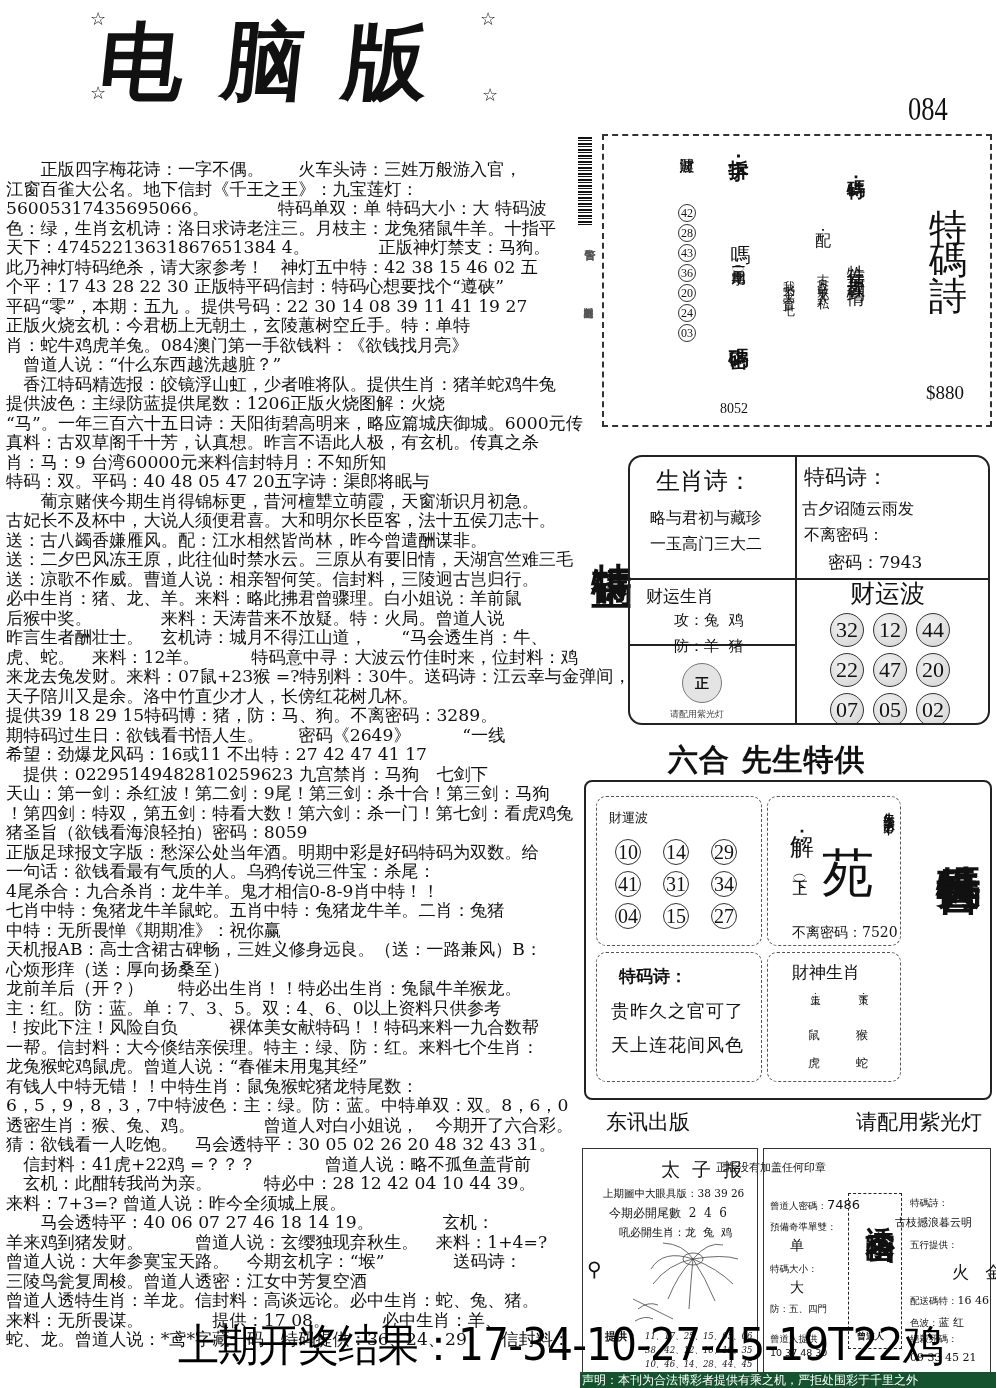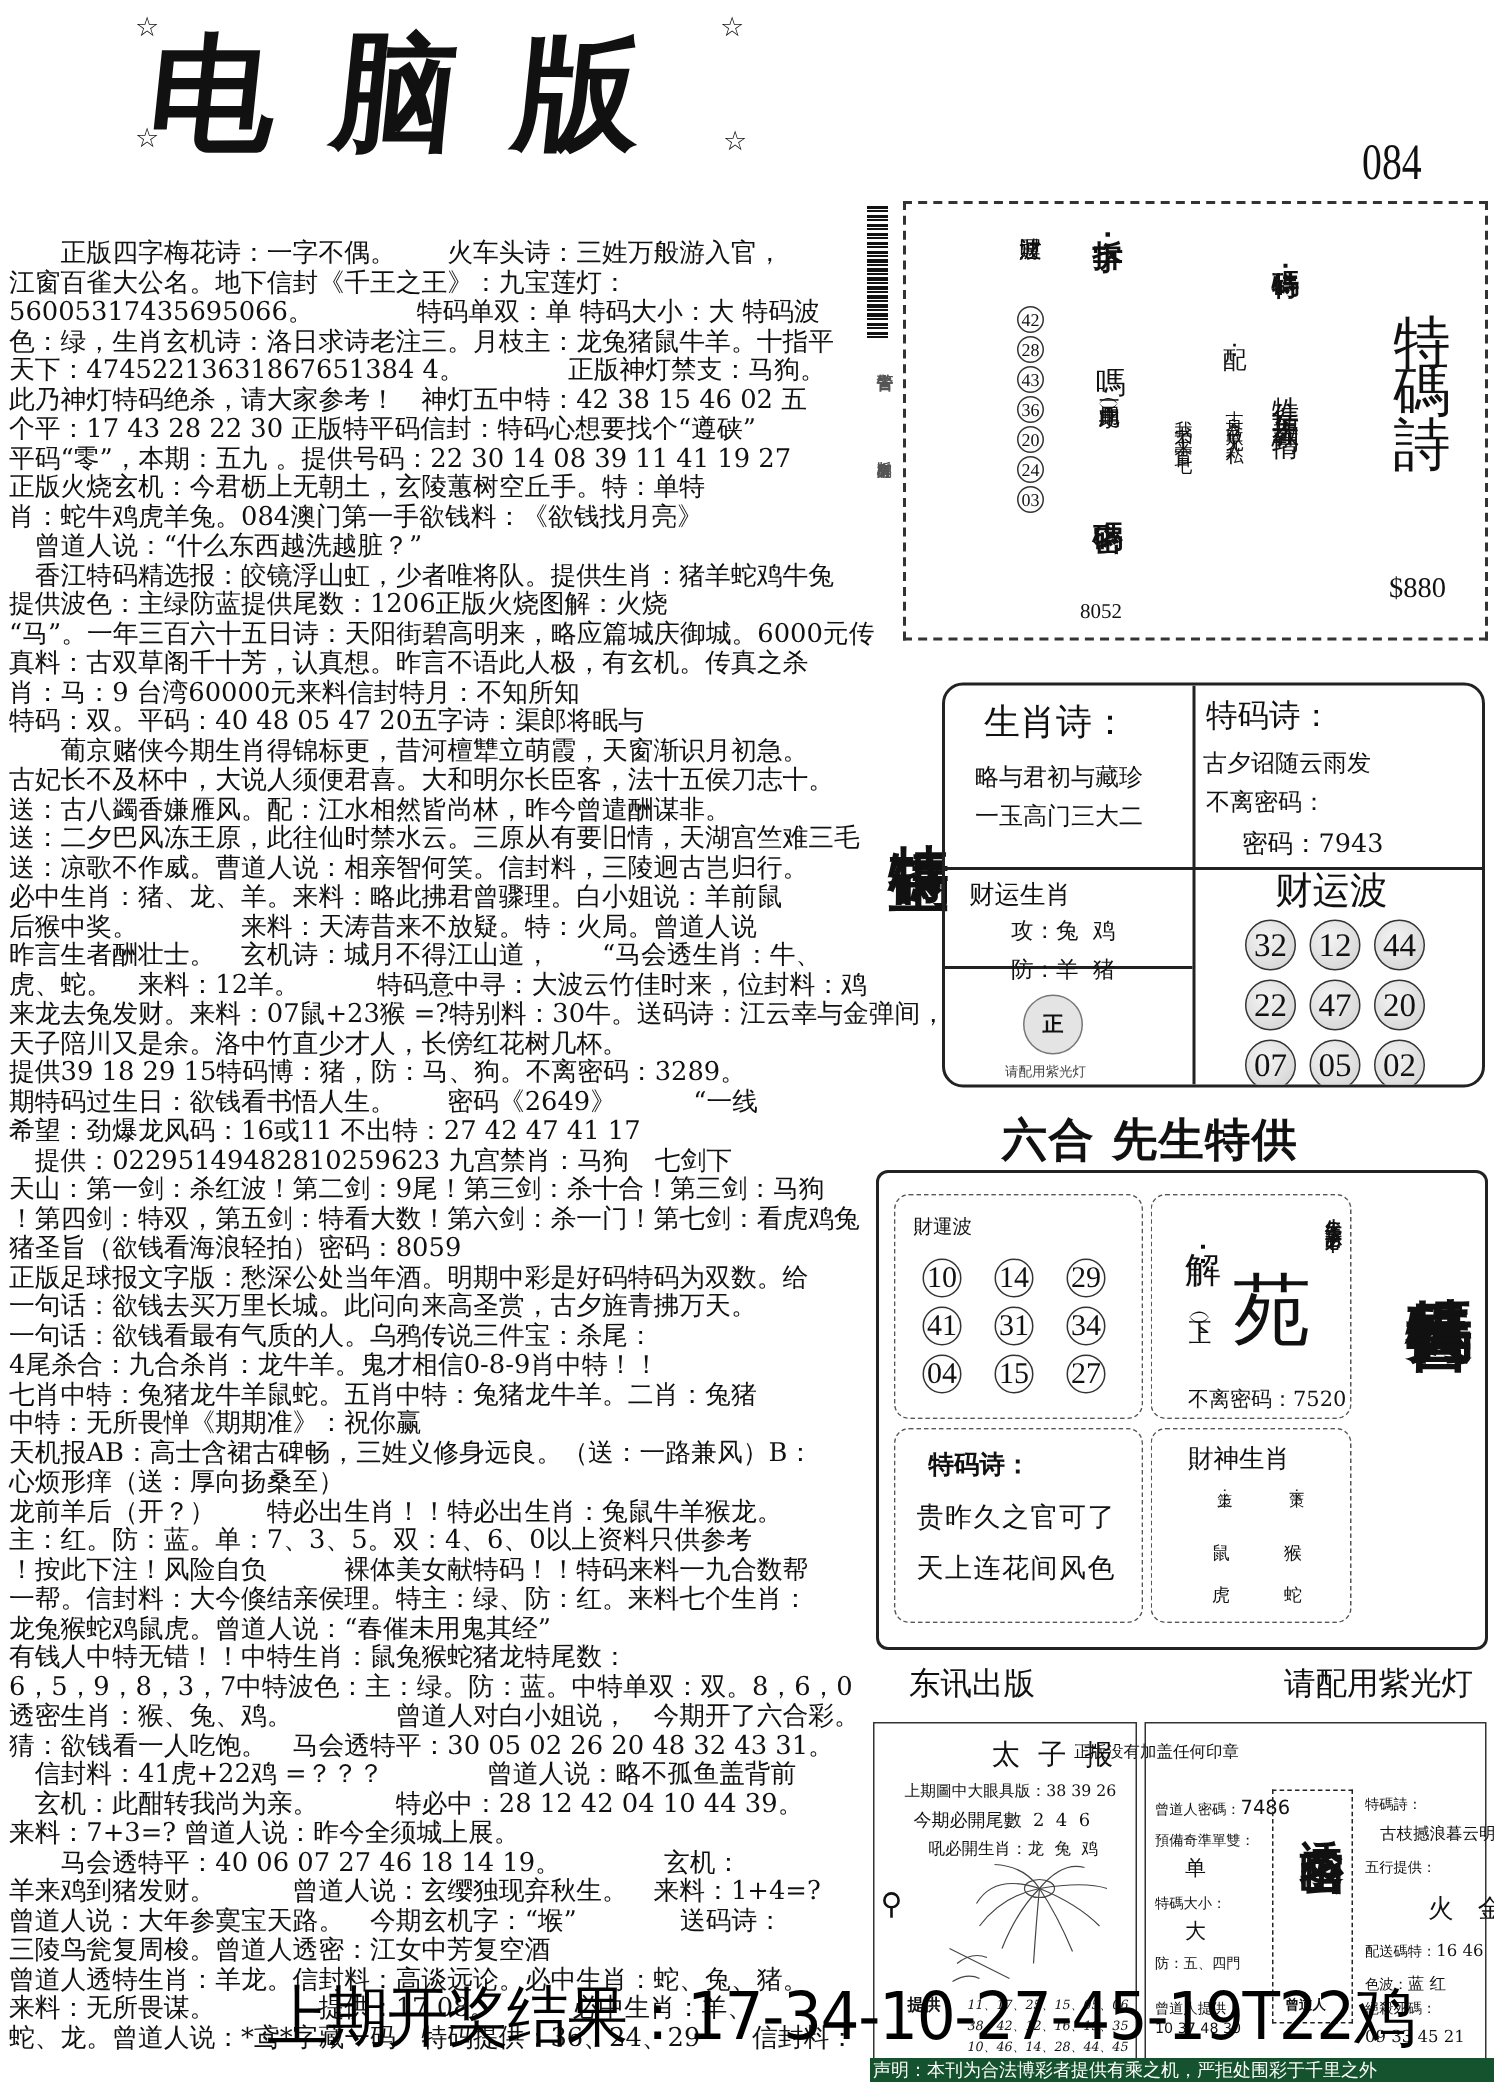--- a/index.html
+++ b/index.html
@@ -97,21 +97,20 @@
     <p>来龙去兔发财。来料：07鼠+23猴 =?特别料：30牛。送码诗：江云幸与金弹间，</p>
     <p>天子陪川又是余。洛中竹直少才人，长傍红花树几杯。</p>
     <p>提供39 18 29 15特码博：猪，防：马、狗。不离密码：3289。</p>
     <p>期特码过生日：欲钱看书悟人生。　　密码《2649》　　　“一线</p>
     <p>希望：劲爆龙风码：16或11 不出特：27 42 47 41 17</p>
     <p>　提供：02295149482810259623 九宫禁肖：马狗　七剑下</p>
     <p>天山：第一剑：杀红波！第二剑：9尾！第三剑：杀十合！第三剑：马狗</p>
     <p>！第四剑：特双，第五剑：特看大数！第六剑：杀一门！第七剑：看虎鸡兔</p>
     <p>猪圣旨（欲钱看海浪轻拍）密码：8059</p>
     <p>正版足球报文字版：愁深公处当年酒。明期中彩是好码特码为双数。给</p>
-    <p>一句话：欲钱去买万里长城。此问向来高圣赏，古夕旌青拂万天。</p>
     <p>一句话：欲钱看最有气质的人。乌鸦传说三件宝：杀尾：</p>
     <p>4尾杀合：九合杀肖：龙牛羊。鬼才相信0-8-9肖中特！！</p>
     <p>七肖中特：兔猪龙牛羊鼠蛇。五肖中特：兔猪龙牛羊。二肖：兔猪</p>
     <p>中特：无所畏惮《期期准》：祝你赢</p>
     <p>天机报AB：高士含裙古碑畅，三姓义修身远良。（送：一路兼风）B：</p>
     <p>心烦形痒（送：厚向扬桑至）</p>
     <p>龙前羊后（开？）　　特必出生肖！！特必出生肖：兔鼠牛羊猴龙。</p>
     <p>主：红。防：蓝。单：7、3、5。双：4、6、0以上资料只供参考</p>
     <p>！按此下注！风险自负　　　裸体美女献特码！！特码来料一九合数帮</p>
     <p>一帮。信封料：大今倏结亲侯理。特主：绿、防：红。来料七个生肖：</p>
@@ -287,21 +286,21 @@
   <div class="small" style="position:absolute;left:6px;top:154px;">防：五、四門</div>
   <div class="small" style="position:absolute;left:6px;top:184px;">曾道人提供：</div>
   <div class="small" style="position:absolute;left:6px;top:198px;">10 37 48 30</div>
 
   <div style="position:absolute;left:84px;top:44px;width:54px;height:156px;border:1.5px dashed #222;">
     <div class="vcol" style="left:10px;top:8px;font-size:30px;font-weight:bold;letter-spacing:4px;">透密函</div>
     <div style="position:absolute;left:8px;top:136px;font-size:9px;font-weight:bold;">曾道人</div>
   </div>
 
   <div class="small" style="position:absolute;left:146px;top:48px;">特碼詩：</div>
-  <div style="position:absolute;left:156px;top:66px;font-size:11px;white-space:nowrap;text-align:right;">古枝撼浪暮云明</div>
+  <div style="position:absolute;left:131px;top:66px;font-size:11px;white-space:nowrap;text-align:right;">古枝撼浪暮云明</div>
   <div class="small" style="position:absolute;left:146px;top:90px;">五行提供：</div>
   <div style="position:absolute;left:158px;top:112px;font-size:17px;white-space:pre;margin-left:30px;">火   金</div>
   <div style="position:absolute;left:146px;top:140px;white-space:nowrap;"><span class="small">配送碼特：</span><span style="font-size:11px;">16 46</span></div>
   <div style="position:absolute;left:146px;top:162px;white-space:nowrap;"><span class="small">色波：</span><span style="font-size:11px;">蓝 红</span></div>
   <div class="small" style="position:absolute;left:146px;top:184px;">絕殺死碼：</div>
   <div style="position:absolute;left:146px;top:202px;font-size:11px;white-space:nowrap;">09 33 45 21</div>
 </div>
 
 <div class="declaration">声明：本刊为合法博彩者提供有乘之机，严拒处围彩于千里之外</div>
 

